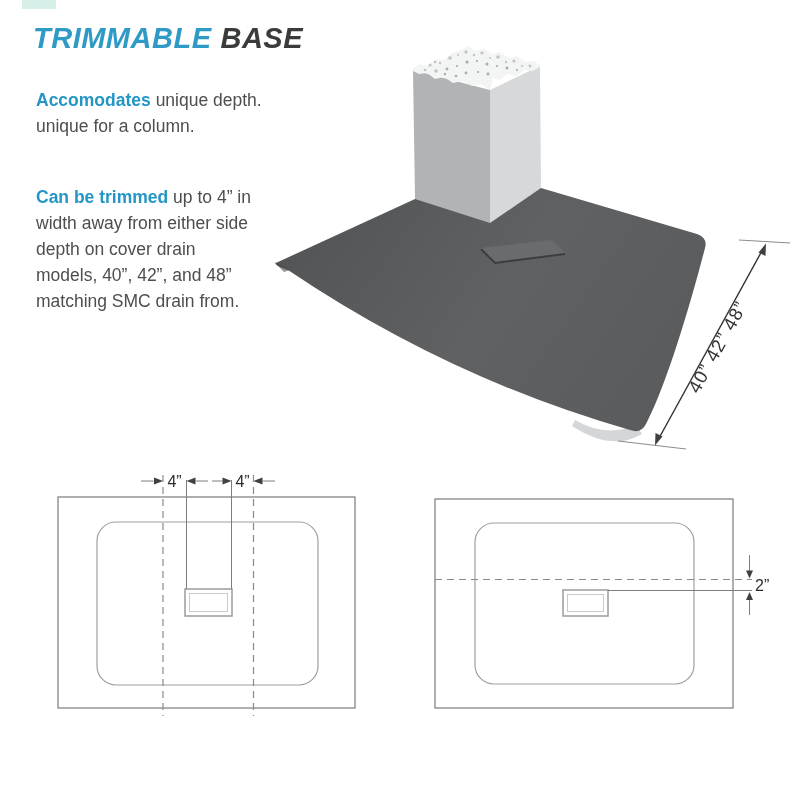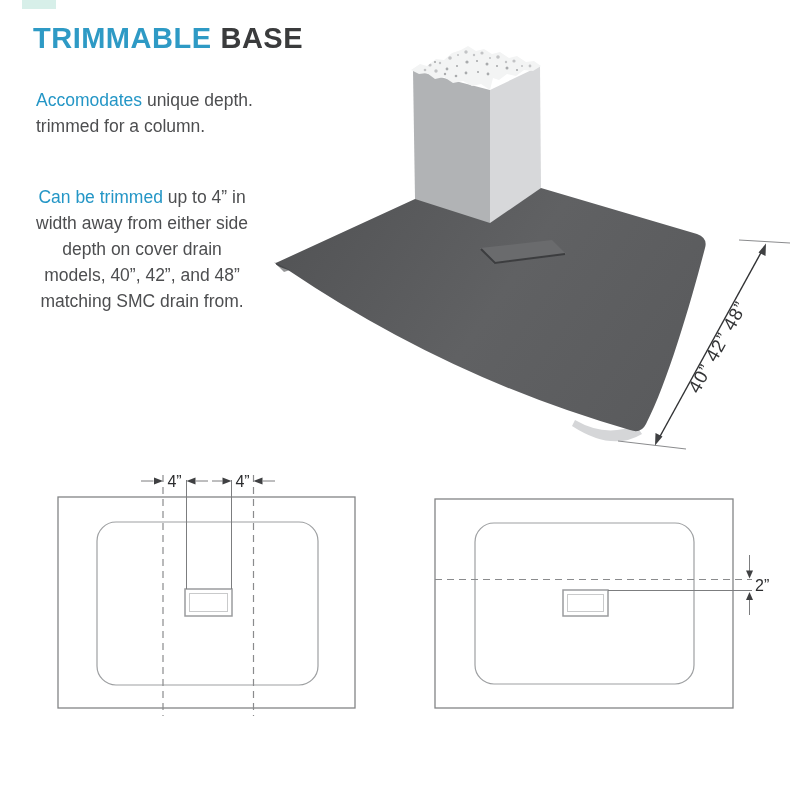--- a/index.html
+++ b/index.html
@@ -7,52 +7,52 @@
     width:800px;height:800px;position:relative;background:#ffffff;
     font-family:"Liberation Sans","DejaVu Sans",sans-serif;
     overflow:hidden;
   }
   .corner-mark{
     position:absolute;left:22px;top:0;width:34px;height:9px;
     background:#d7efe9;
   }
   .title{
     position:absolute;left:33px;top:22px;
-    font-size:29px;font-weight:600;letter-spacing:0.5px;white-space:nowrap;
+    font-size:29px;font-weight:600;letter-spacing:0.5px;white-space:nowrap;font-style:italic;
   }
   .title .accent{color:#2e9ac5;margin-right:9px;}
   .title .rest{color:#3a3b3c;}
   .para{
     position:absolute;left:36px;
     font-size:17.5px;line-height:26px;color:#4d4e50;
   }
   .para .line{white-space:nowrap;}
-  .para .accent{color:#2496c6;font-weight:normal;}
+  .para .accent{color:#2496c6;font-weight:bold;}
   #intro-para{top:87px;}
-  #trim-para{top:184px;text-align:center;}
+  #trim-para{top:184px;}
   svg{position:absolute;display:block;}
   #hero-svg{left:250px;top:35px;}
   #plans-svg{left:20px;top:448px;}
   text{fill:#333436;}
   .dim-text{font-size:16px;fill:#2c2d2f;font-family:"Liberation Sans","DejaVu Sans",sans-serif;}
   .dim-line{stroke:#7c7d7f;stroke-width:1;fill:none;}
   .dim-arrow{fill:#3f4042;stroke:none;}
 </style>
 </head>
 <body>
 
 <div class="corner-mark"></div>
 
 <div class="title">
   <span class="accent">TRIMMABLE</span><span class="rest">BASE</span>
 </div>
 
 <div class="para" id="intro-para">
   <div class="line"><span class="accent">Accomodates</span><span> unique depth.</span></div>
-  <div class="line"><span class="accent"></span><span>trimmed for a column.</span></div>
+  <div class="line"><span class="accent"></span><span>unique for a column.</span></div>
 </div>
 
 <div class="para" id="trim-para">
   <div class="line"><span class="accent">Can be trimmed</span><span> up to 4” in</span></div>
   <div class="line"><span class="accent"></span><span>width away from either side</span></div>
   <div class="line"><span class="accent"></span><span>depth on cover drain</span></div>
   <div class="line"><span class="accent"></span><span>models, 40”, 42”, and 48”</span></div>
   <div class="line"><span class="accent"></span><span>matching SMC drain from.</span></div>
 </div>
 

